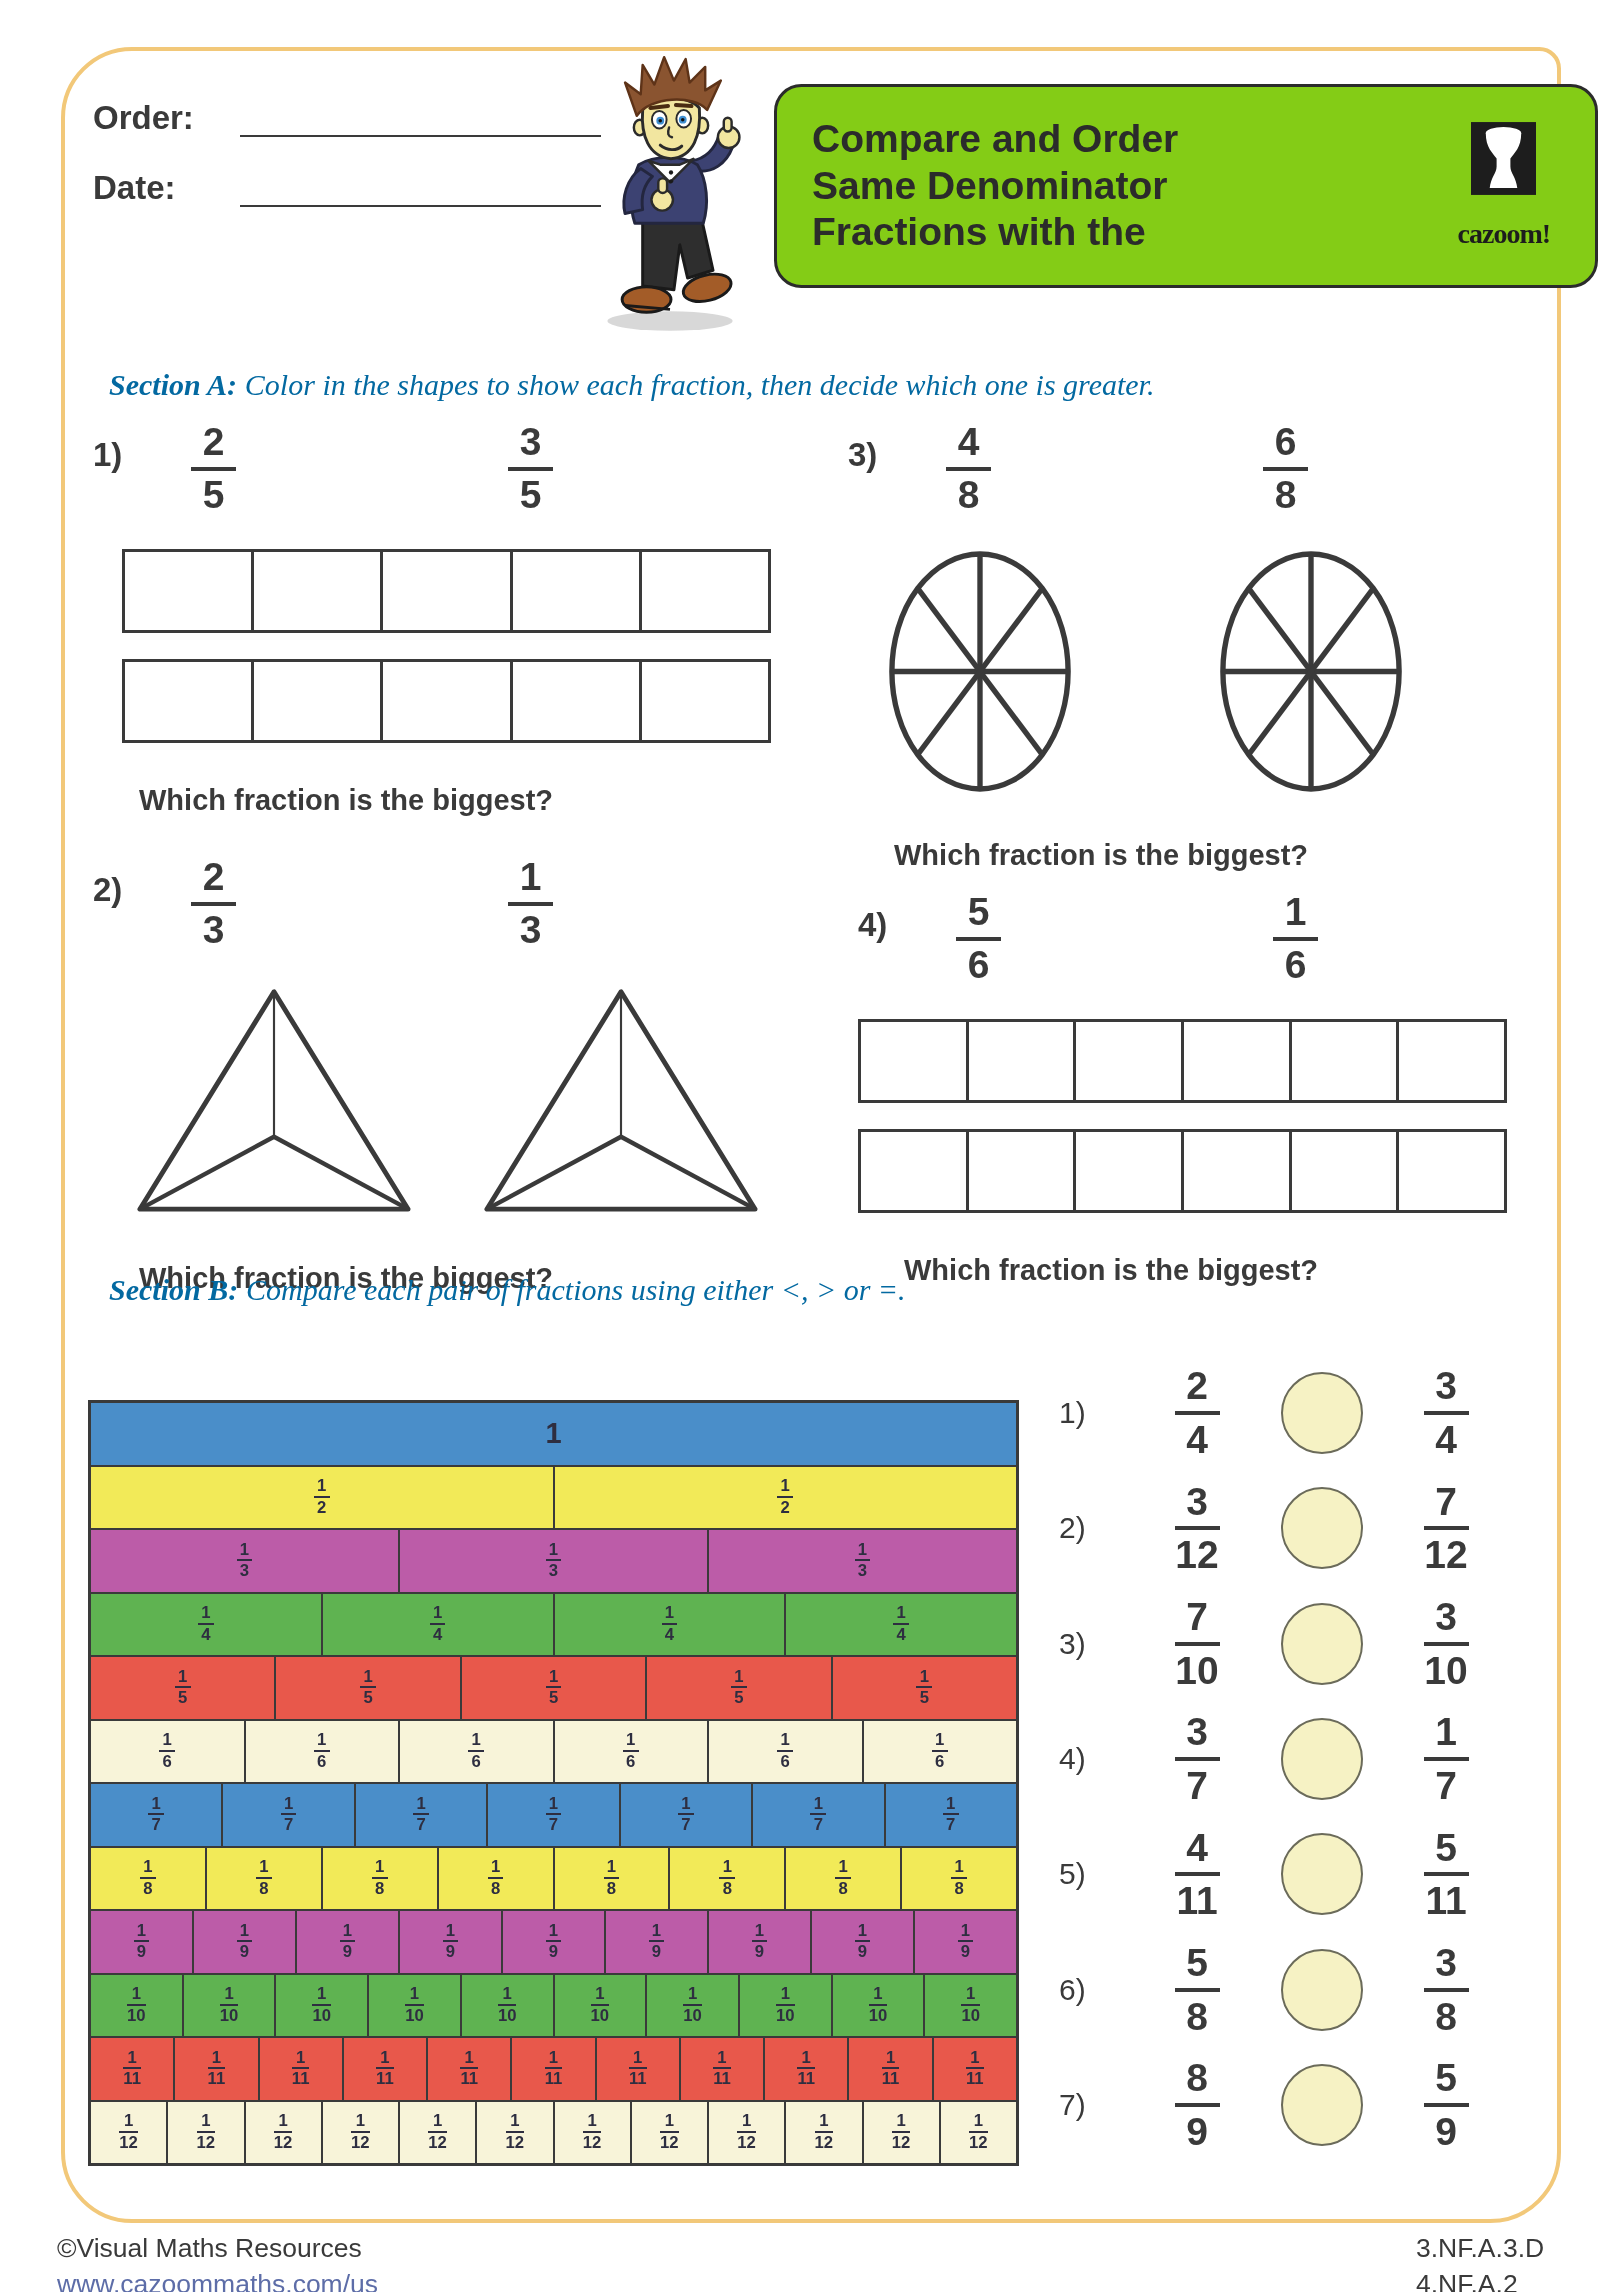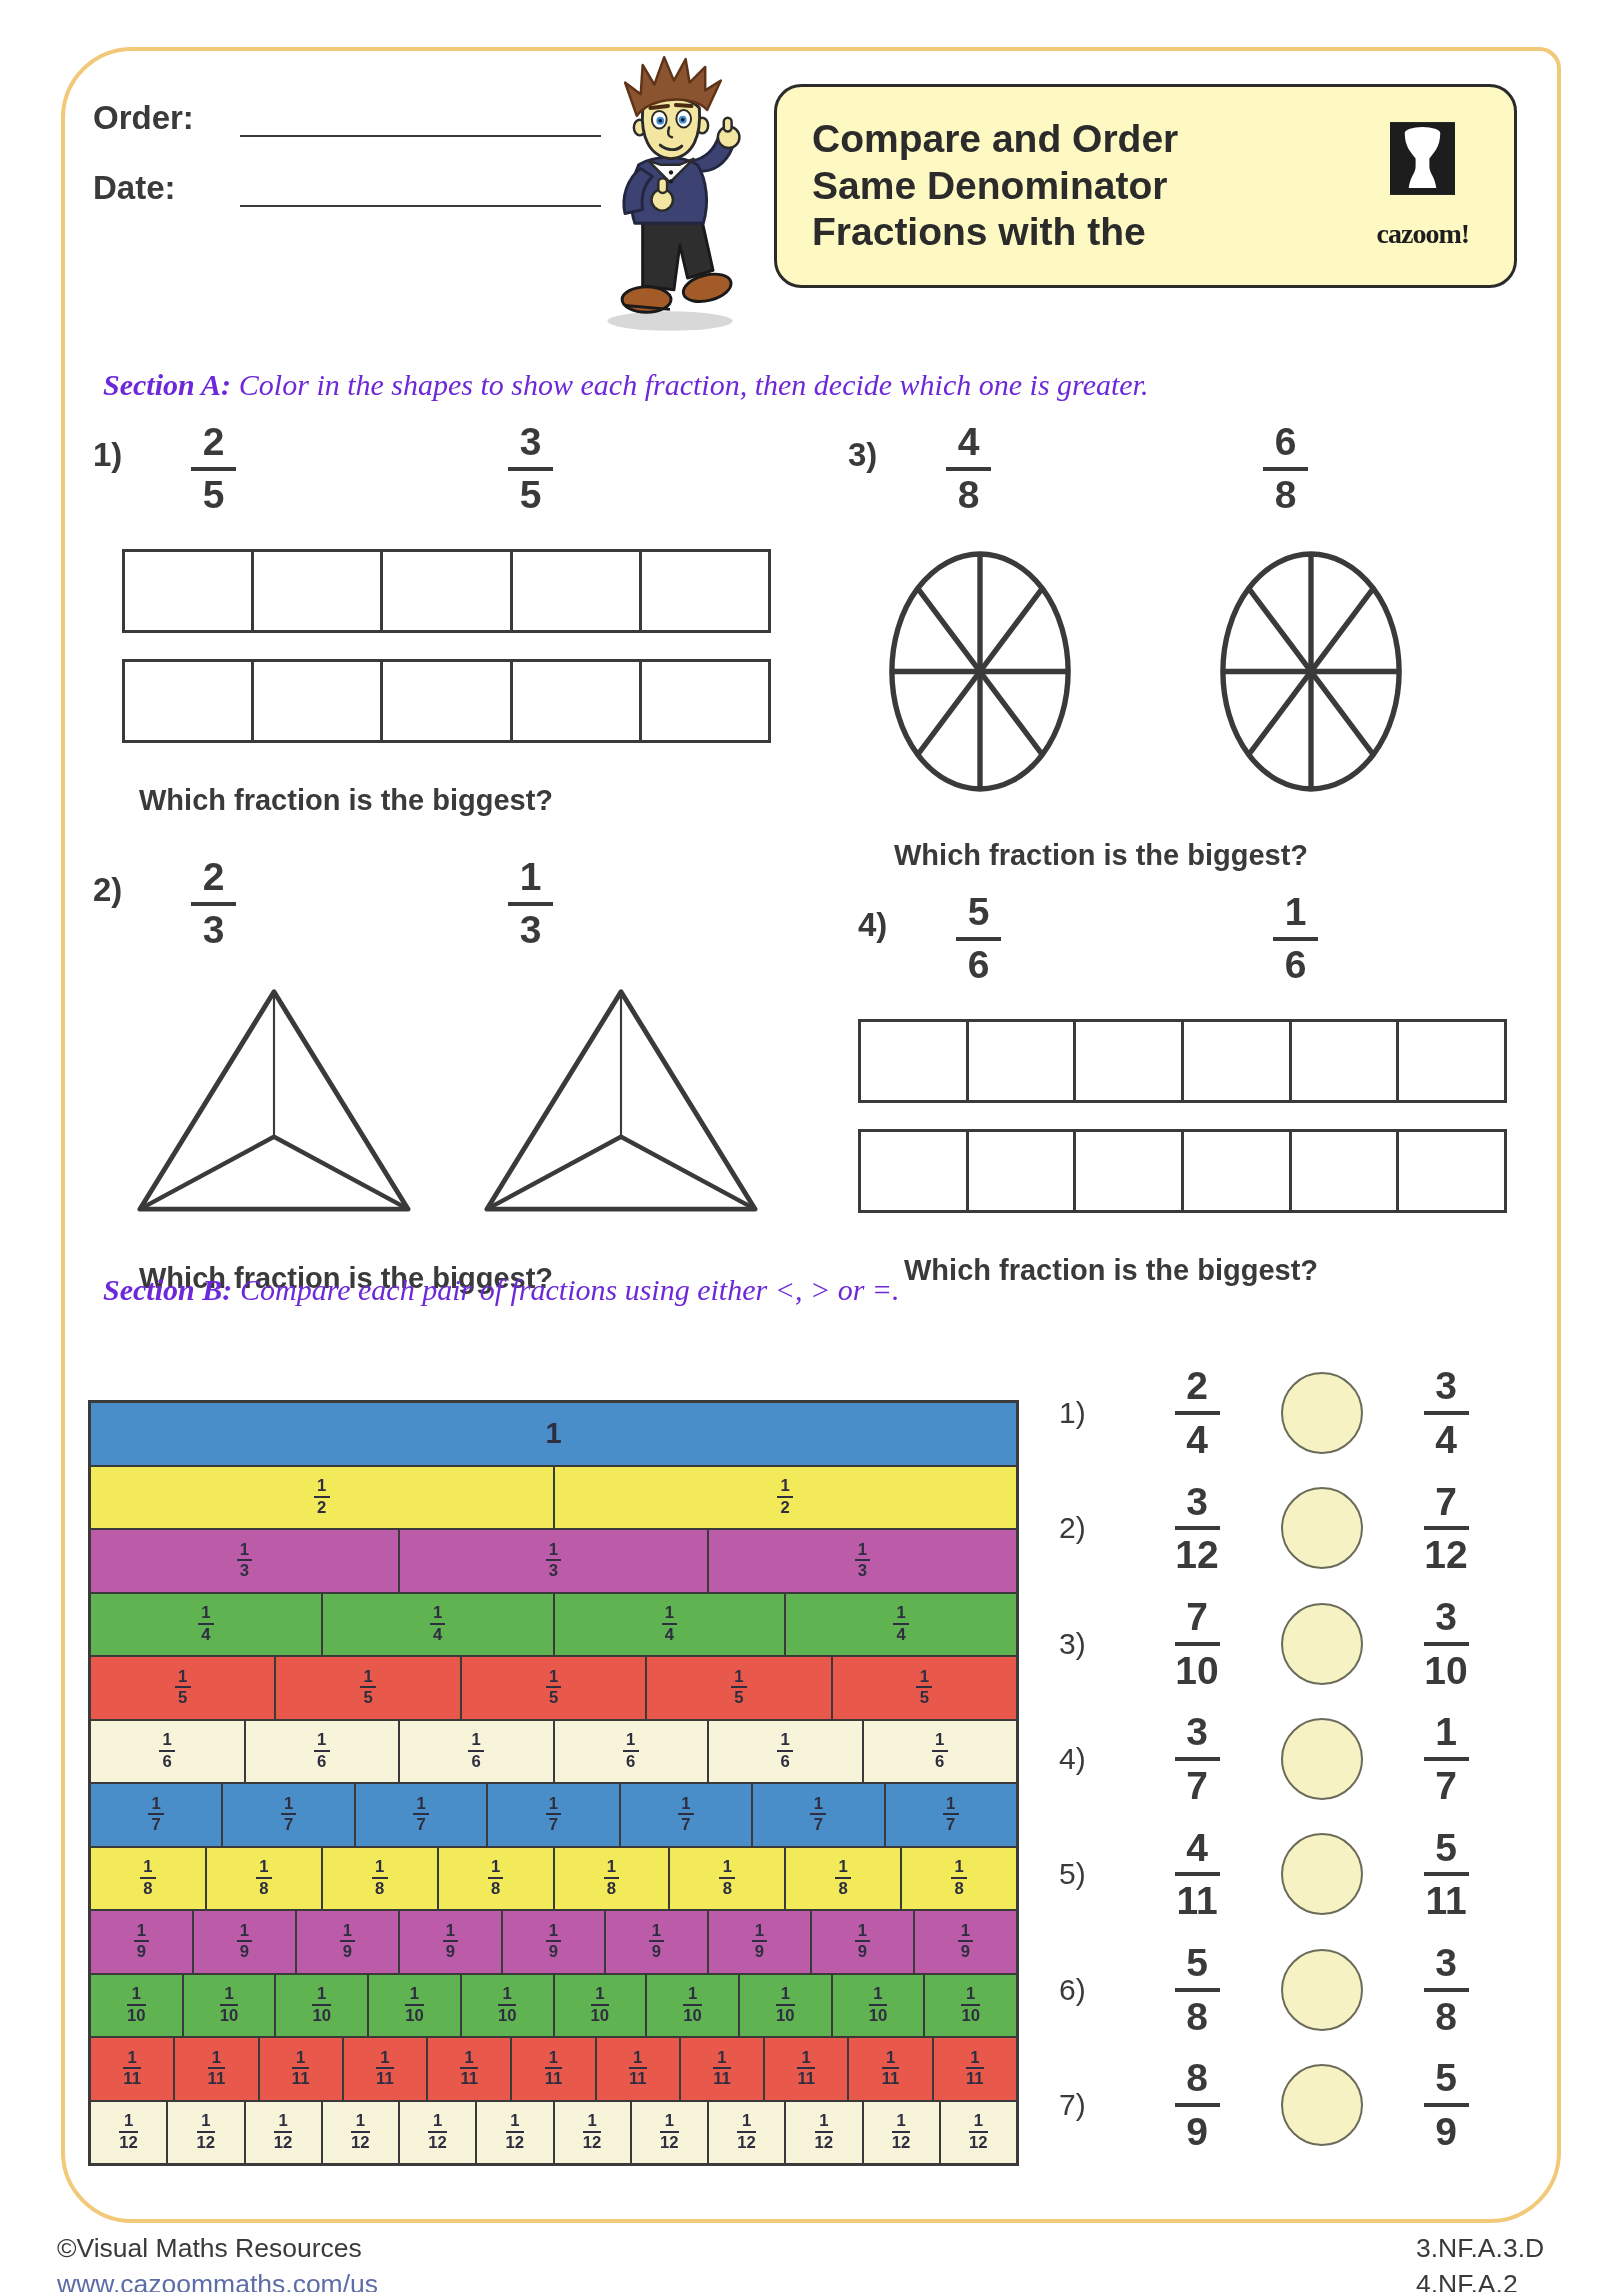--- a/index.html
+++ b/index.html
@@ -13,34 +13,34 @@
     position:absolute; left:61px; top:47px; width:1500px; height:2176px;
     border:4.9px solid #F2C879;
     border-radius:71px 21.6px 71px 71px;
   }
   
   .name-date { position:absolute; left:93px; top:98px; }
   .field { display:flex; align-items:flex-end; margin-bottom:31px; }
   .flabel { font-size:33px; font-weight:bold; color:#3a3a3a; width:116px; }
   .fline { width:361px; height:39px; border-bottom:2px solid #3a3a3a; margin-left:31px; }
   .title-box {
-    position:absolute; left:774px; top:84px; width:743px; height:204px;
-    background:#fef9c3; border:3.9px solid #2b2b2b; border-radius:27.4px;
+    position:absolute; left:774px; top:84px; width:824px; height:204px;
+    background:#84cc16; border:3.9px solid #2b2b2b; border-radius:27.4px;
     display:flex; align-items:center; padding:0 13.7px 0 35px;
   }
   .title { flex:1; font-size:39px; font-weight:800; color:#2b2b2b; line-height:1.2; }
   .logo { width:155px; text-align:center; }
   .logo-mark { display:inline-block; }
   .logo-text { font-family:"Liberation Serif", serif; font-weight:bold; font-size:28px; letter-spacing:-1px; color:#1d1d1d; margin-top:19px; }
   .mascot { position:absolute; left:584px; top:53px; }
   
   .sec-head {
-    position:absolute; left:103px; width:1431px;
+    position:absolute; left:109px; width:1431px;
     font-family:"Liberation Serif", serif; font-style:italic;
-    font-size:30px; color:#6d28d9; line-height:1.6;
+    font-size:30px; color:#0369a1; line-height:1.6;
   }
   .sec-head b { font-weight:bold; margin-right:7.8px; }
   #secA-head { top:361px; }
   #secB-head { top:1266px; }
   
   .q-block { position:absolute; width:686px; }
   #qa-0 { left:93px;  top:420px; }
   #qa-2 { left:848px; top:420px; width:696px; }
   #qa-1 { left:93px;  top:855px; }
   #qa-3 { left:858px; top:890px; width:667px; }

